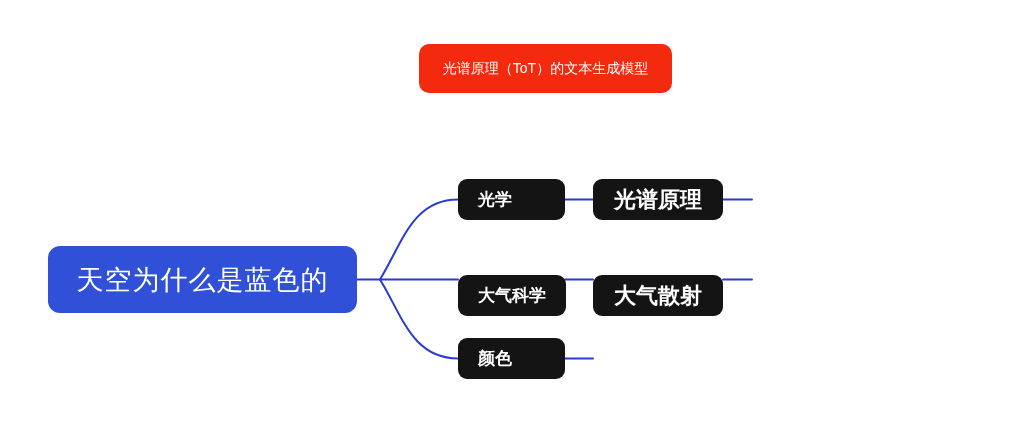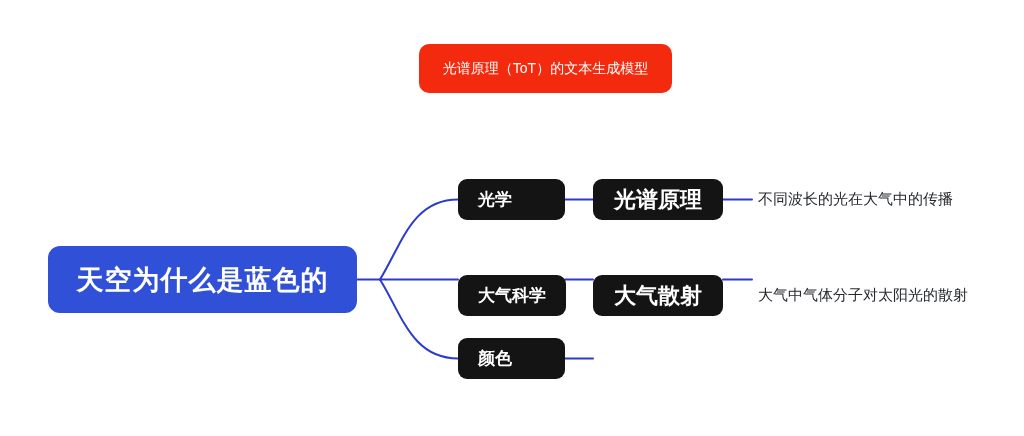--- a/index.html
+++ b/index.html
@@ -33,21 +33,21 @@
     background:var(--banner-bg);
     border-radius:10px;
     justify-content:center;
     font-size:14px;font-weight:400;
   }
   .root{
     left:48px;top:246px;width:309px;height:67px;
     background:var(--root-bg);
     border-radius:12px;
     justify-content:center;
-    font-size:27px;font-weight:700;
+    font-size:27px;font-weight:400;
     letter-spacing:1px;
   }
   .topic{
     left:458px;min-width:107px;height:41px;
     background:var(--node-bg);
     border-radius:9px;
     justify-content:flex-start;
     padding:0 20px;
     font-size:17px;font-weight:700;
   }
@@ -91,22 +91,20 @@
       <path d="M565 358.5 H593"></path>
     </g>
   </svg>
 
   <div class="node banner">光谱原理（ToT）的文本生成模型</div>
 
   <div class="node root">天空为什么是蓝色的</div>
 
   <div class="node topic row1">光学</div>
   <div class="node subtopic row1">光谱原理</div>
-  <div class="detail row1">不同波长的光在大气中的传播</div>
 
   <div class="node topic row2">大气科学</div>
   <div class="node subtopic row2">大气散射</div>
-  <div class="detail row2">大气中气体分子对太阳光的散射</div>
 
   <div class="node topic row3">颜色</div>
 
 
 </div>
 
 </body></html>

